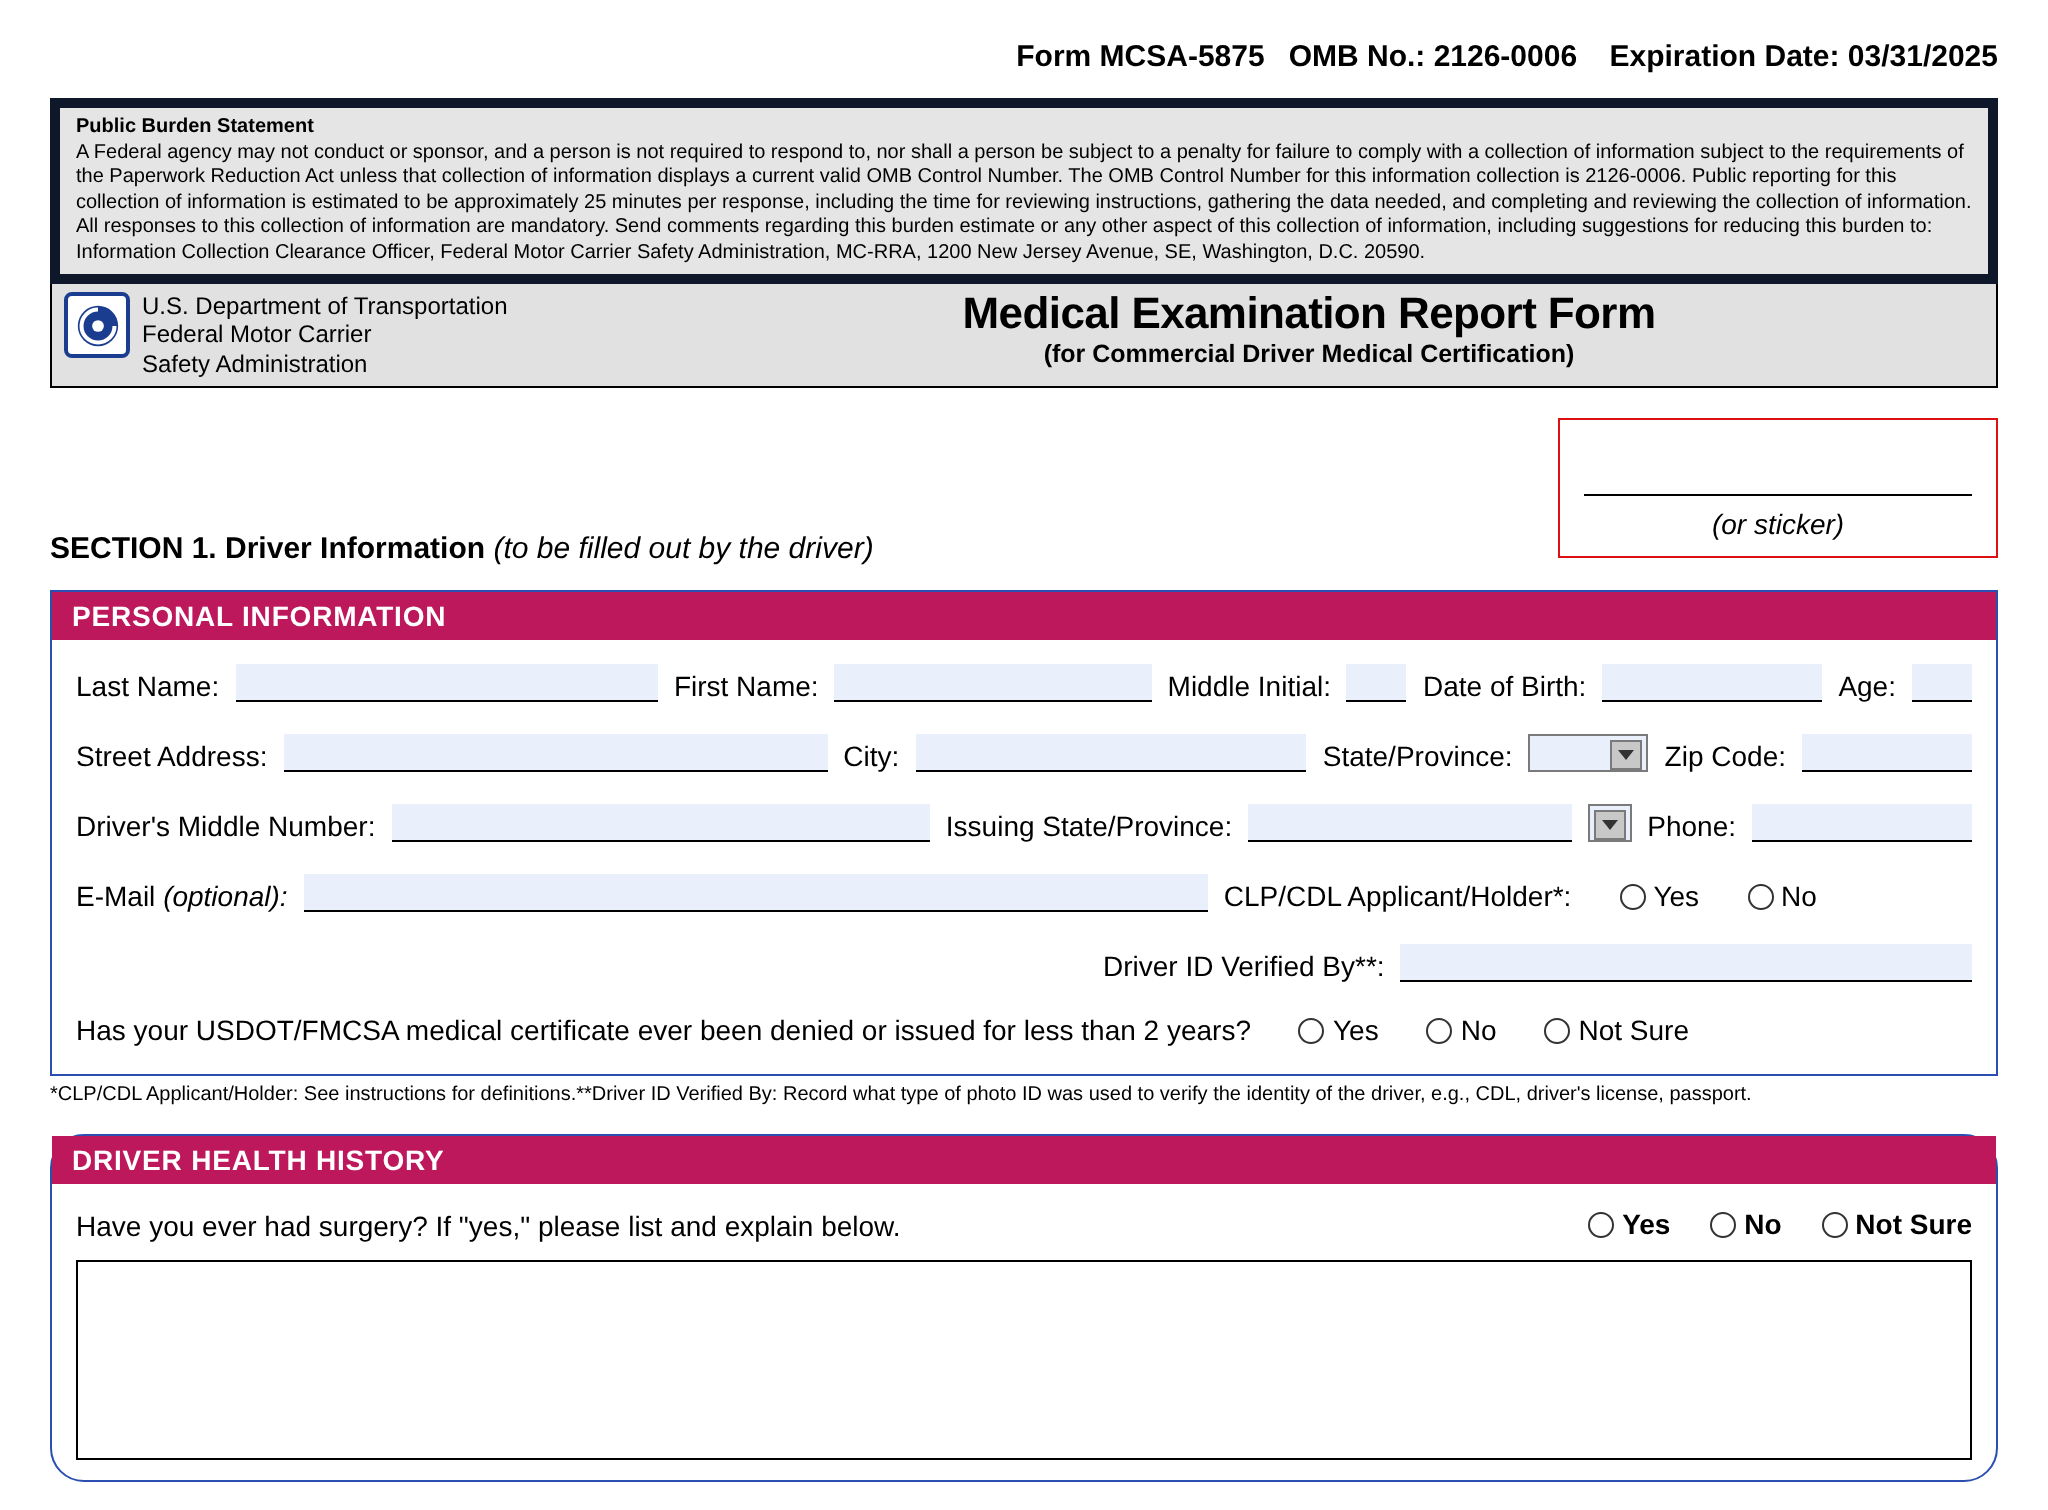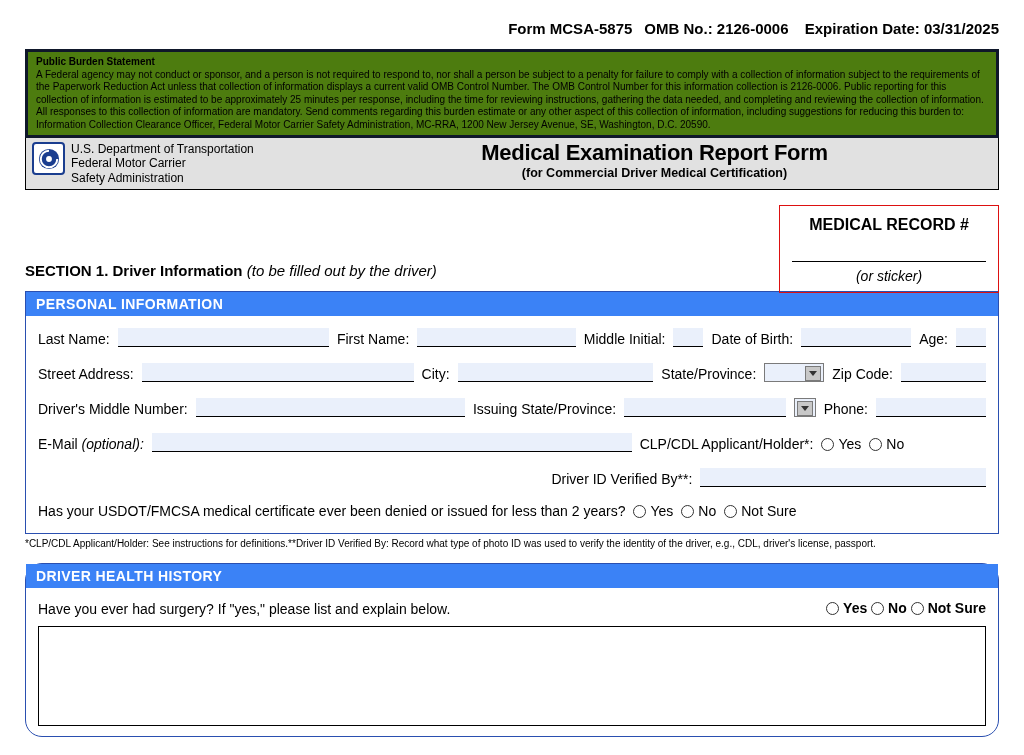--- a/index.html
+++ b/index.html
@@ -13,22 +13,22 @@
   }
   .top-row {
     display: flex;
     justify-content: flex-end;
     font-weight: bold;
     font-size: 15px;
     margin-bottom: 12px;
   }
   .top-right span { margin-left: 12px; }
   .burden-box {
-    border: 3px solid #0f172a;
-    background: #4d7c0f;
+    border: 5px solid #0f172a;
+    background: #e5e5e5;
     padding: 4px 8px;
     font-size: 10px;
     line-height: 1.25;
   }
   .burden-title { font-weight: bold; display: block; }
   .agency-wrap {
     display: flex;
     border: 1px solid #000;
     border-top: none;
     background: #e1e1e1;
@@ -82,21 +82,21 @@
     margin-top: 72px;
     font-size: 15px;
   }
   .section-hdr b { font-weight: 800; margin-top: 20px; }
   .section-hdr i { font-style: italic; font-weight: normal; }
   .panel {
     border: 1px solid #2a4fb0;
     margin-top: 12px;
   }
   .panel-hdr {
-    background: #3b82f6;
+    background: #be185d;
     color: #fff;
     font-weight: 800;
     font-size: 14px;
     letter-spacing: 0.4px;
     padding: 4px 10px;
   }
   .panel-body {
     padding: 12px 12px 10px;
     font-size: 14px;
   }
@@ -140,21 +140,21 @@
     right: 6px; top: 7px;
     border-left: 4px solid transparent;
     border-right: 4px solid transparent;
     border-top: 5px solid #333;
     z-index: 2;
   }
   .radio {
     display: inline-flex;
     align-items: center;
     gap: 4px;
-    margin-left: 0;
+    margin-left: 16px;
     white-space: nowrap;
     text-align: right;
   }
   .radio .circ {
     width: 13px; height: 13px;
     border: 1.5px solid #333;
     border-radius: 50%;
     display: inline-block;
   }
   .optional { font-style: italic; }
@@ -207,21 +207,20 @@
     <div>Federal Motor Carrier</div>
     <div>Safety Administration</div>
   </div>
   <div class="form-title-wrap">
     <div class="form-title">Medical Examination Report Form</div>
     <div class="form-subtitle">(for Commercial Driver Medical Certification)</div>
   </div>
 </div>
 
 <div class="medrec-box">
-  <div class="medrec-title">MEDICAL RECORD #</div>
   <div class="medrec-line"></div>
   <div class="medrec-sticker">(or sticker)</div>
 </div>
 
 <div class="section-hdr">
   <b>SECTION 1. Driver Information</b>
   <i>(to be filled out by the driver)</i>
 </div>
 
 <div class="panel">

